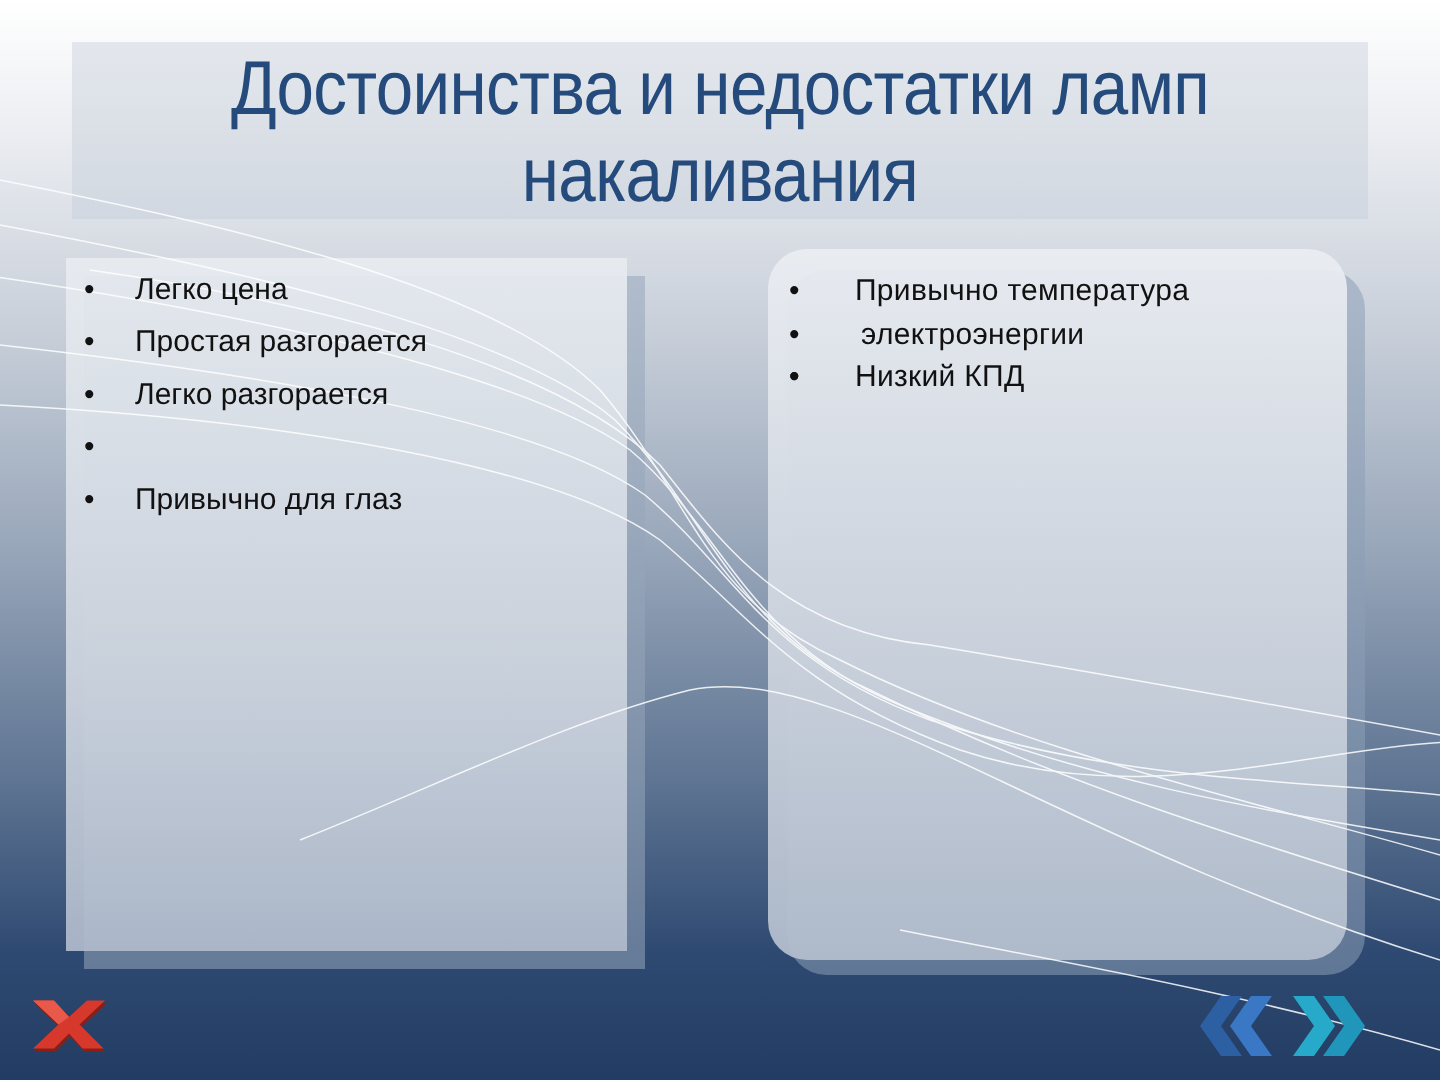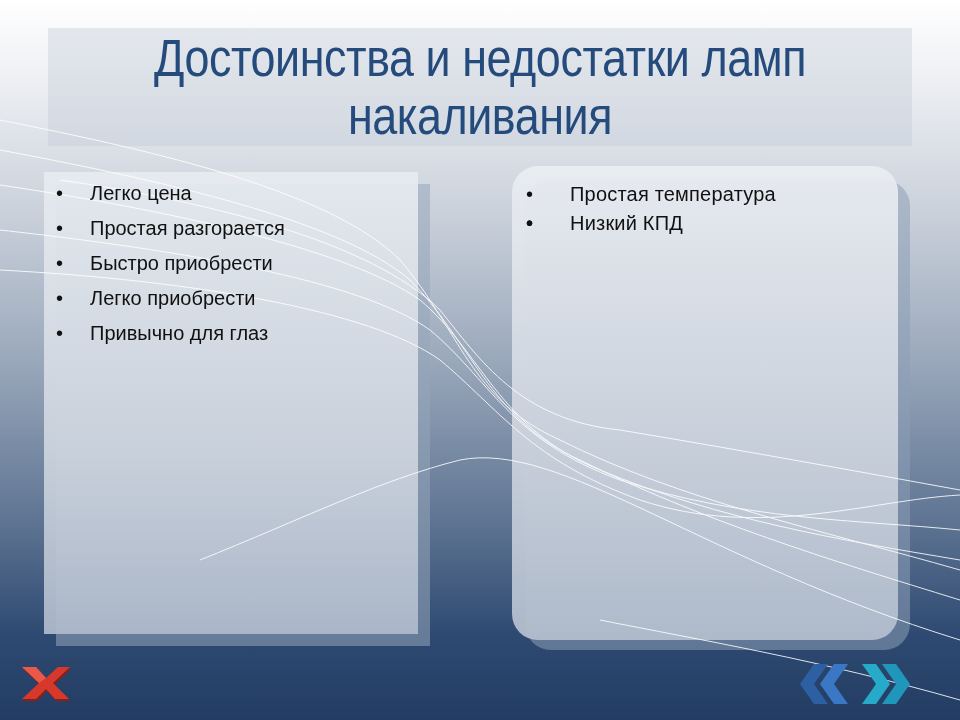--- a/index.html
+++ b/index.html
@@ -72,28 +72,28 @@
     <path d="M0 270 C190 280, 370 310, 440 360 C500 410, 530 460, 640 500 C760 540, 870 500, 960 495"></path>
     <path d="M60 180 C200 200, 370 240, 440 310 C480 360, 520 420, 620 430 C740 450, 850 470, 960 490"></path>
     <path d="M200 560 C300 520, 380 480, 460 460 C560 440, 700 560, 960 640"></path>
     <path d="M600 620 C700 640, 820 660, 960 700"></path>
   </g>
 </svg>
 
 <ul class="list left-list">
   <li><span class="bullet">•</span><span>Легко цена</span></li>
   <li><span class="bullet">•</span><span>Простая разгорается</span></li>
-  <li><span class="bullet">•</span><span>Быстро приобрести</span></li>
-  <li><span class="bullet">•</span><span>Легко приобрести</span></li>
+  <li><span class="bullet">•</span><span>Легко разгорается</span></li>
+  <li><span class="bullet">•</span></li>
   <li><span class="bullet">•</span><span>Привычно для глаз</span></li>
 </ul>
 
 <ul class="list right-list">
-  <li><span class="bullet">•</span><span>Простая температура</span></li>
-  <li><span class="bullet">•</span></li>
+  <li><span class="bullet">•</span><span>Привычно температура</span></li>
+  <li><span class="bullet">•</span><span class="cont">электроэнергии</span></li>
   <li><span class="bullet">•</span></li>
   <li><span class="bullet">•</span><span>Низкий КПД</span></li>
 </ul>
 
 <div class="nav-x">
   <svg width="52" height="38" viewBox="0 0 52 38">
     <polygon points="2,3 16,3 26,14 38,3 50,3 33,19 49,35 35,35 26,25 16,35 2,35 19,19" fill="#8a1f17" transform="translate(1,2)"></polygon>
     <polygon points="2,3 16,3 26,14 38,3 50,3 33,19 49,35 35,35 26,25 16,35 2,35 19,19" fill="#d6392b"></polygon>
     <polygon points="2,3 16,3 26,14 19,19" fill="#e8594a"></polygon>
   </svg>

